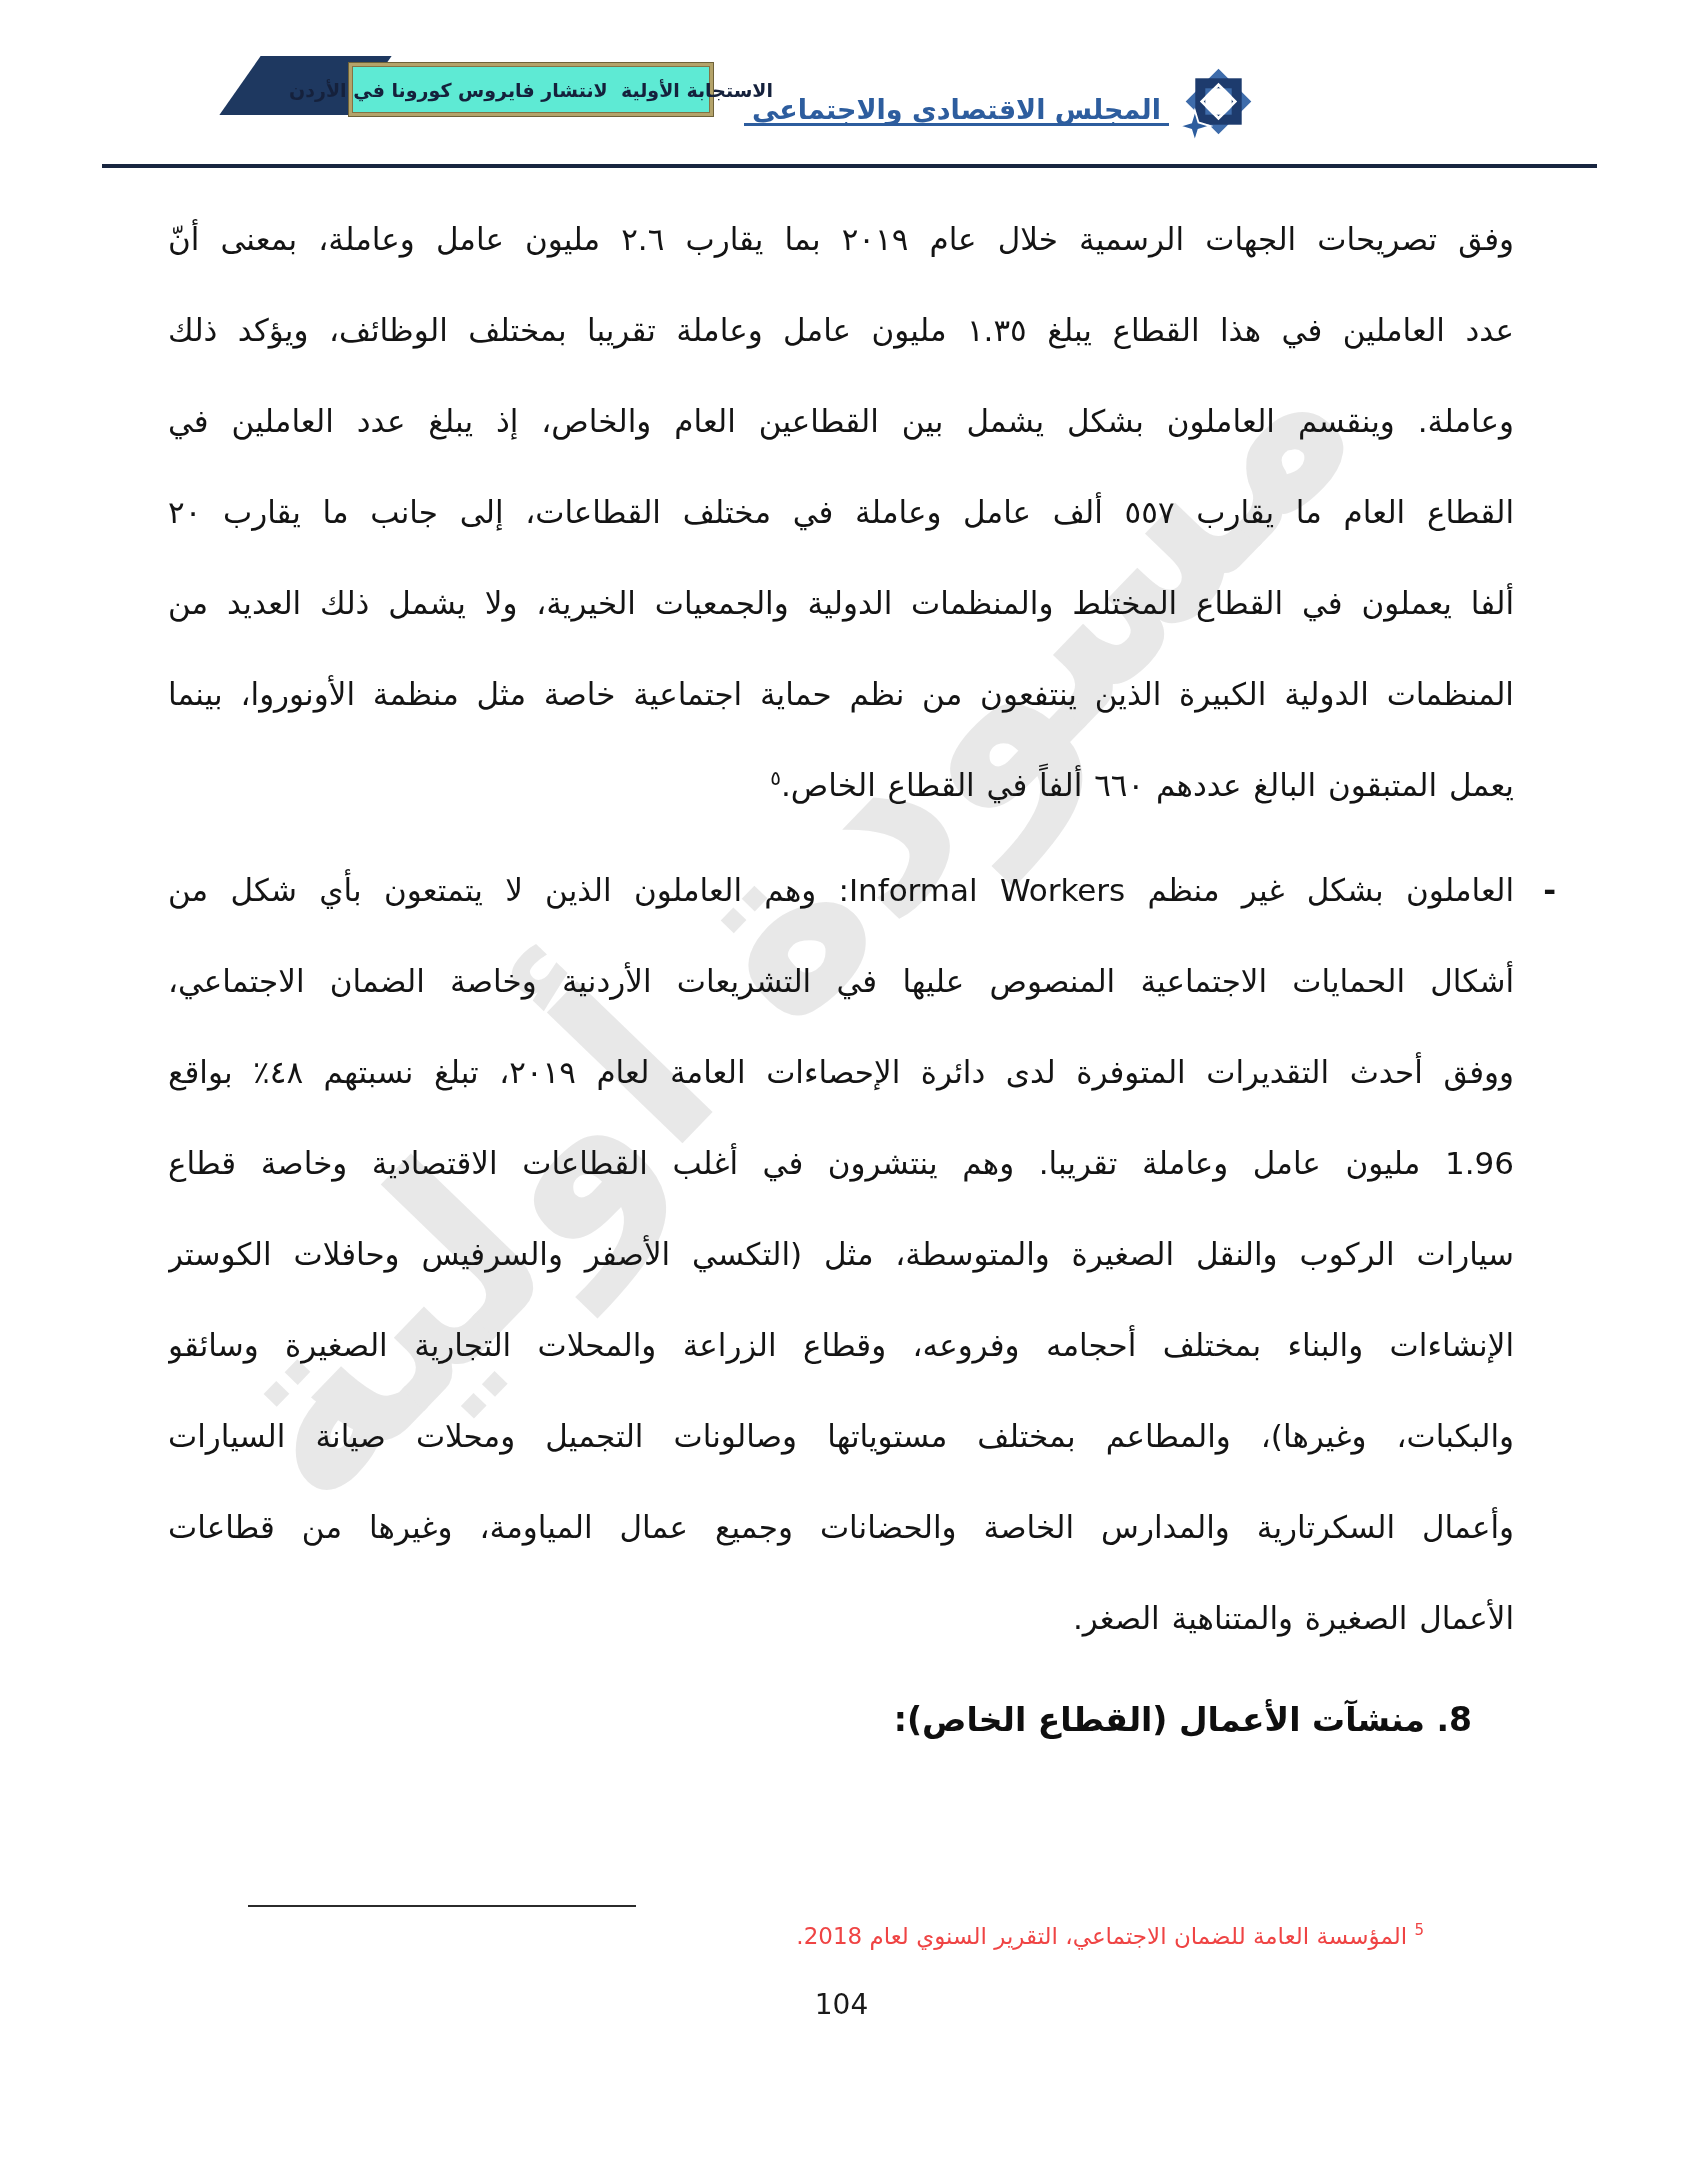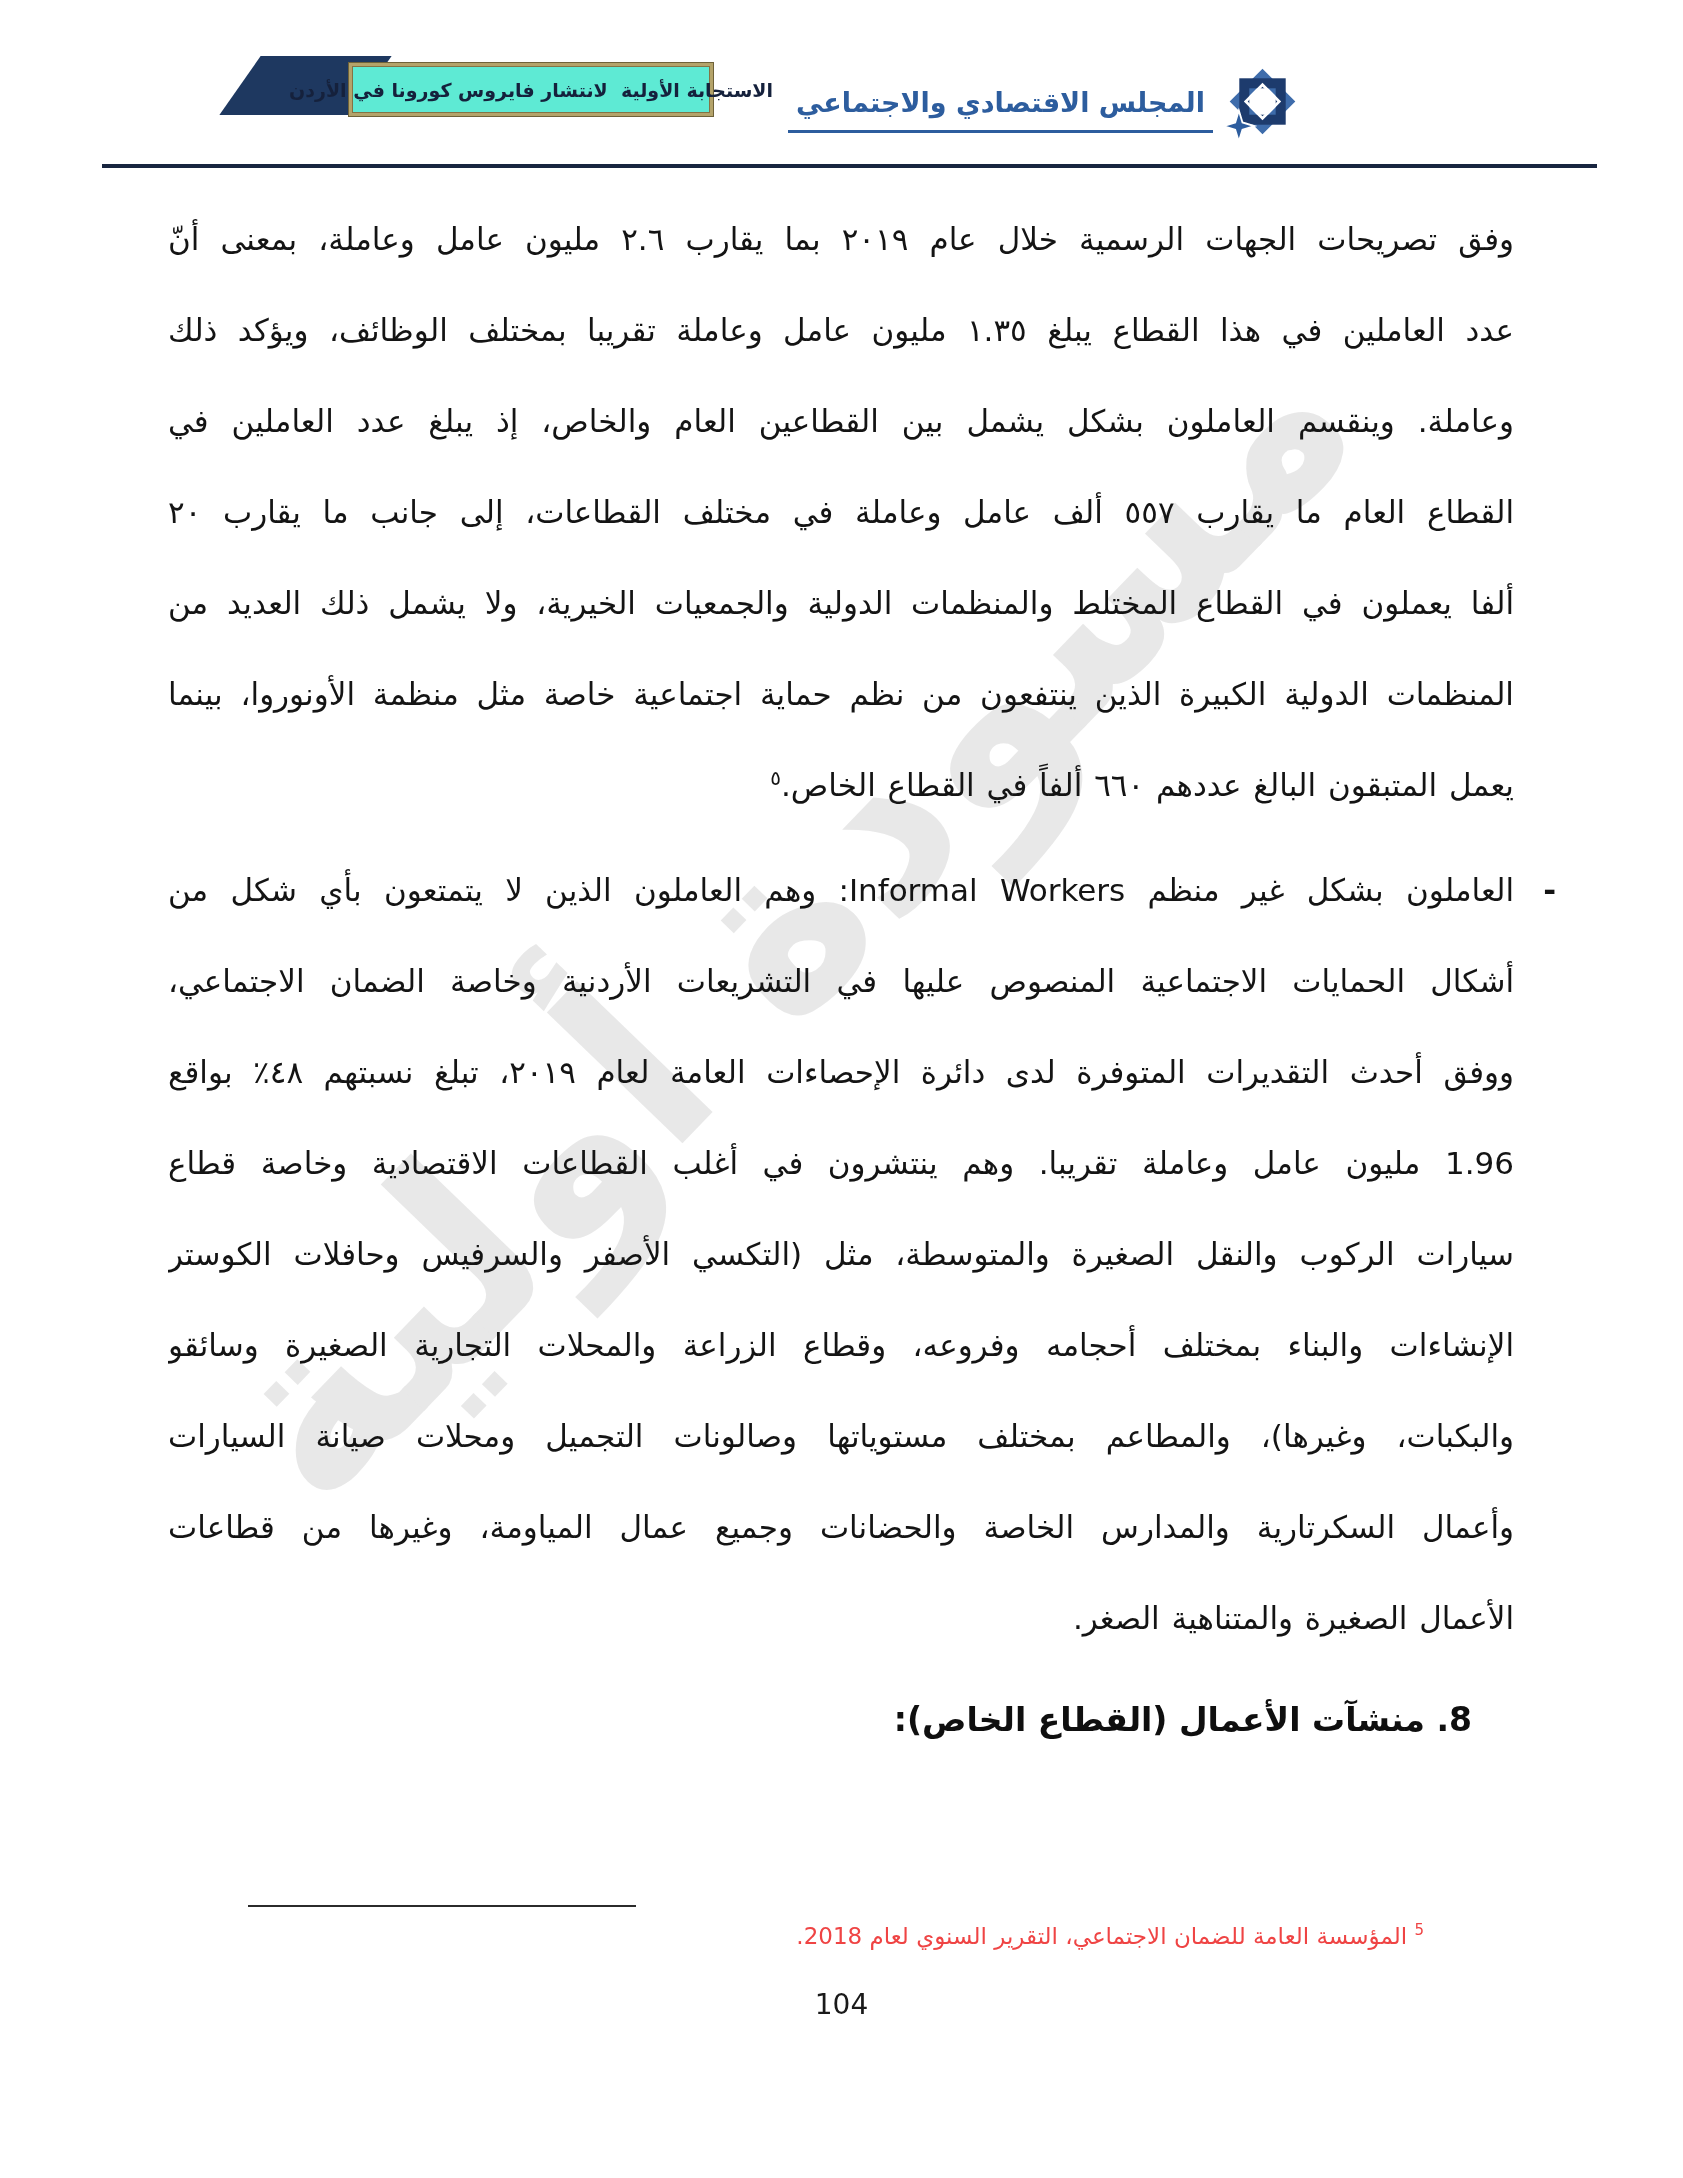--- a/index.html
+++ b/index.html
@@ -52,24 +52,23 @@
     white-space: pre; direction: rtl;
   }
   .hdr-logo {
     position: absolute; left: 744px; top: 6px;
     display: flex; align-items: center;
   }
   .logo-text {
     display: inline-block;
     font-size: 27px; font-weight: bold; color: #2d5d9e;
     direction: rtl;
-    padding: 14px 8px 14px 8px;
+    padding: 14px 8px 0 8px;
     border-bottom: 3px solid #2d5d9e;
     line-height: 1;
-    margin-left: 44px;
   }
   .logo-emblem { margin-left: 4px; margin-top: -4px; }
 
   .header-rule {
     position: absolute; top: 164px; left: 102px;
     width: 1495px; height: 4px;
     background: #18253f; z-index: 2;
   }
 
   

